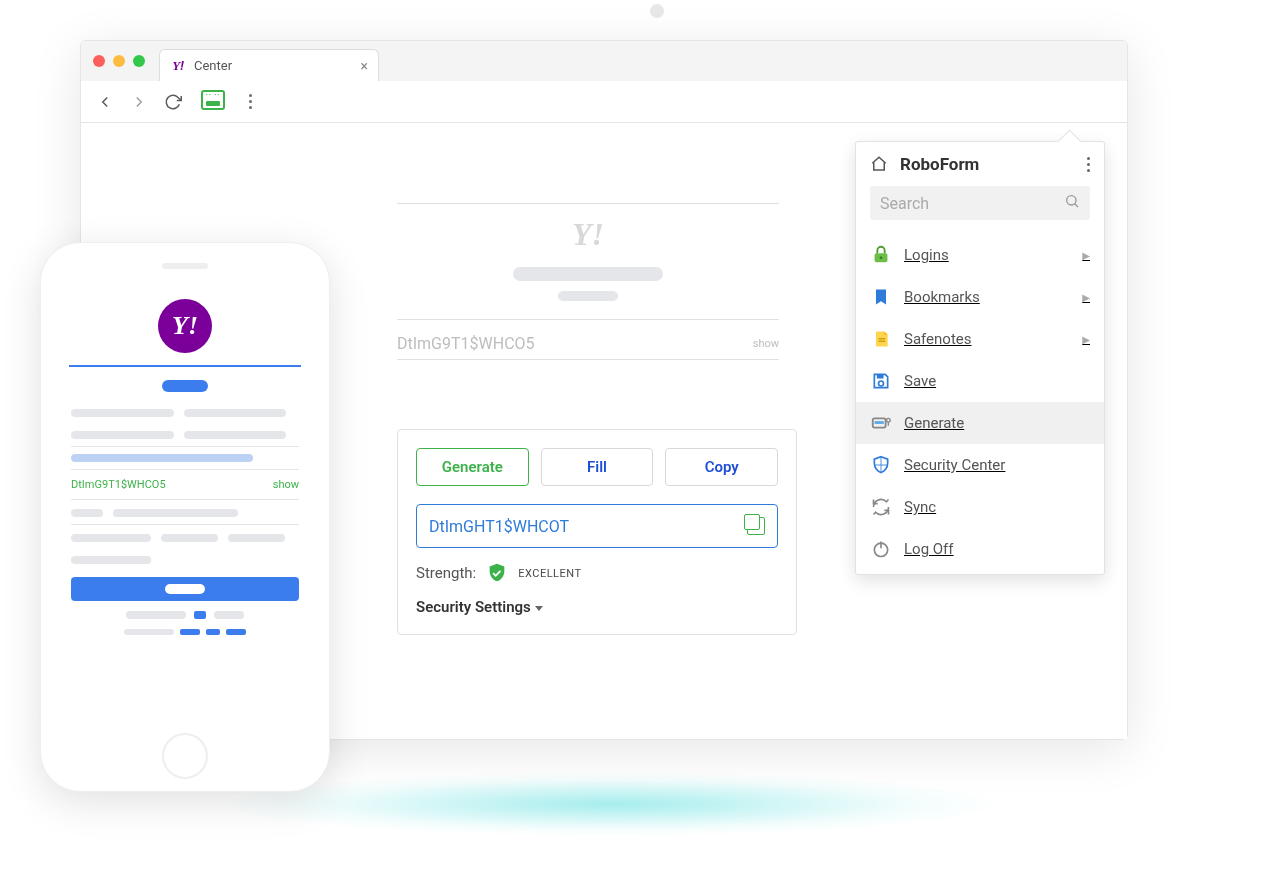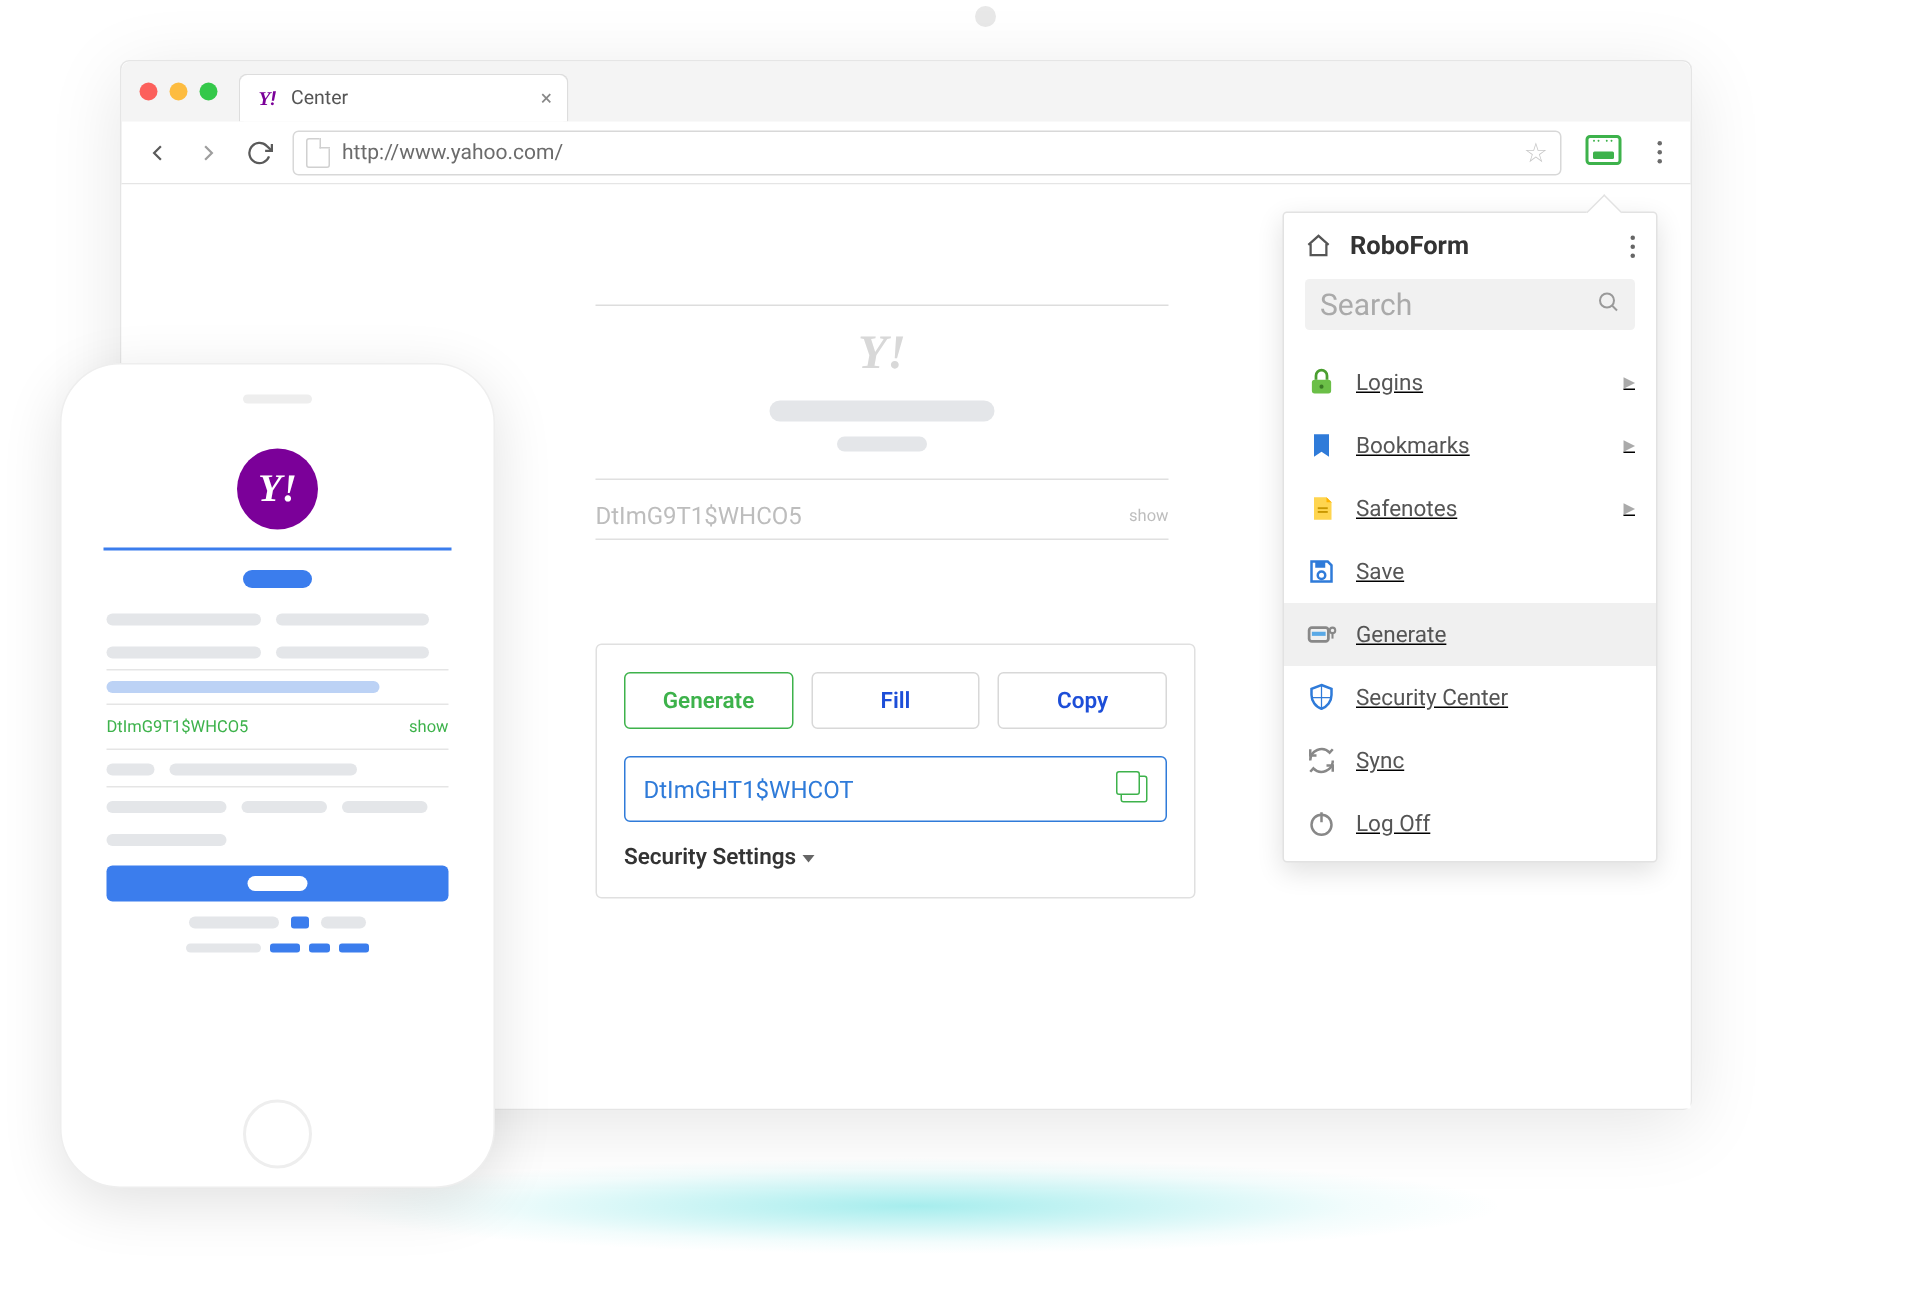--- a/index.html
+++ b/index.html
@@ -62,21 +62,21 @@
   .adv .caret { width:0; height:0; border-left:4px solid transparent; border-right:4px solid transparent; border-top:5px solid #666; margin-top:3px;}
 
   
   .popup { position:absolute; top: 18px; right: 22px; width: 250px; background:#fff; border:1px solid #e2e2e2; border-radius:3px; box-shadow: 0 6px 18px rgba(0,0,0,0.12);}
   .popup::before { content:''; position:absolute; top:-9px; right:26px; width:16px; height:16px; background:#fff; border-left:1px solid #e2e2e2; border-top:1px solid #e2e2e2; transform:rotate(45deg);}
   .popup-head { display:flex; align-items:center; padding: 12px 14px; gap:12px;justify-content:space-between;}
   .popup-head .home { width:18px; height:18px; }
   .popup-head .title { font-weight:700; color:#333; font-size:17px; }
   .popup-head .more { margin-left:auto; display:flex; flex-direction:column; gap:3px;}
   .popup-head .more span { width:3px; height:3px; background:#666; border-radius:50%;}
-  .search { margin: 0 14px 10px; height:34px; background:#f1f1f1; border-radius:3px; display:flex; align-items:center; padding:0 10px; color:#aaa; font-size:20px;}
+  .search { margin: 0 14px 10px; height:34px; background:#f1f1f1; border-radius:3px; display:flex; align-items:center; padding:0 10px; color:#aaa; font-size:16px;}
   .search .mag { margin-left:auto; color:#999; font-size:16px; }
   .menu { padding: 4px 0; text-decoration: underline;}
   .mitem { display:flex; align-items:center; gap:12px; padding: 10px 14px; color:#555; font-size:15px; cursor:pointer;}
   .mitem.active { background:#f0f0f0; }
   .chev { margin-left:auto; color:#aaa; font-size:10px;}
   .micon { width:22px; height:22px; display:flex; align-items:center; justify-content:center; flex-shrink:0;}
 
   
   .phone { position:absolute; top: 242px; left: 40px; width: 290px; height: 550px; background:#fff; border-radius: 40px; box-shadow: 0 10px 40px rgba(0,0,0,0.12); border:1px solid #eee;}
   .phone .speaker { position:absolute; top:20px; left:50%; transform:translateX(-50%); width:46px; height:6px; background:#eee; border-radius:10px;}
@@ -132,25 +132,20 @@
       <svg width="18" height="18" viewBox="0 0 24 24" fill="none" stroke="currentColor" stroke-width="2">
           <path d="M9 18l6-6-6-6"></path>
         </svg>
     </div>
     <div class="nav-btn active">
       <svg width="18" height="18" viewBox="0 0 24 24" fill="none" stroke="currentColor" stroke-width="2">
           <path d="M23 4v6h-6"></path>
           <path d="M20.49 15a9 9 0 1 1-2.12-9.36L23 10"></path>
         </svg>
     </div>
-    <div class="url-box">
-      <span class="page-icon"></span>
-      <span>http://www.yahoo.com/</span>
-      <span class="star">☆</span>
-    </div>
     <div class="ext-icon">
         <div class="robo-badge"></div>
       </div>
     <div class="kebab">
         <span></span>
         <span></span>
         <span></span>
       </div>
   </div>
 
@@ -175,20 +170,28 @@
         <div class="gbtn">
             <span>Fill</span>
           </div>
         <div class="gbtn">
             <span>Copy</span>
           </div>
       </div>
       <div class="pwd-out">
         <span>DtImGHT1$WHCOT</span>
         <span class="copy"></span>
+      </div>
+      <div class="strength-row">
+        <span>Strength:</span>
+        <svg class="shield" viewBox="0 0 24 24">
+            <path fill="#3db24b" d="M12 2l8 3v5c0 5-3.4 9.7-8 11-4.6-1.3-8-6-8-11V5l8-3z"></path>
+            <path fill="#fff" d="M10.5 13.5l-2-2-1.4 1.4 3.4 3.4 6-6-1.4-1.4z"></path>
+          </svg>
+        <span class="strength-label">EXCELLENT</span>
       </div>
       <div class="adv">
         <span>Security Settings</span>
         <span class="caret"></span>
       </div>
     </div>
 
     <div class="popup">
       <div class="popup-head">
         <svg class="home" viewBox="0 0 24 24" fill="none" stroke="#555" stroke-width="2">

